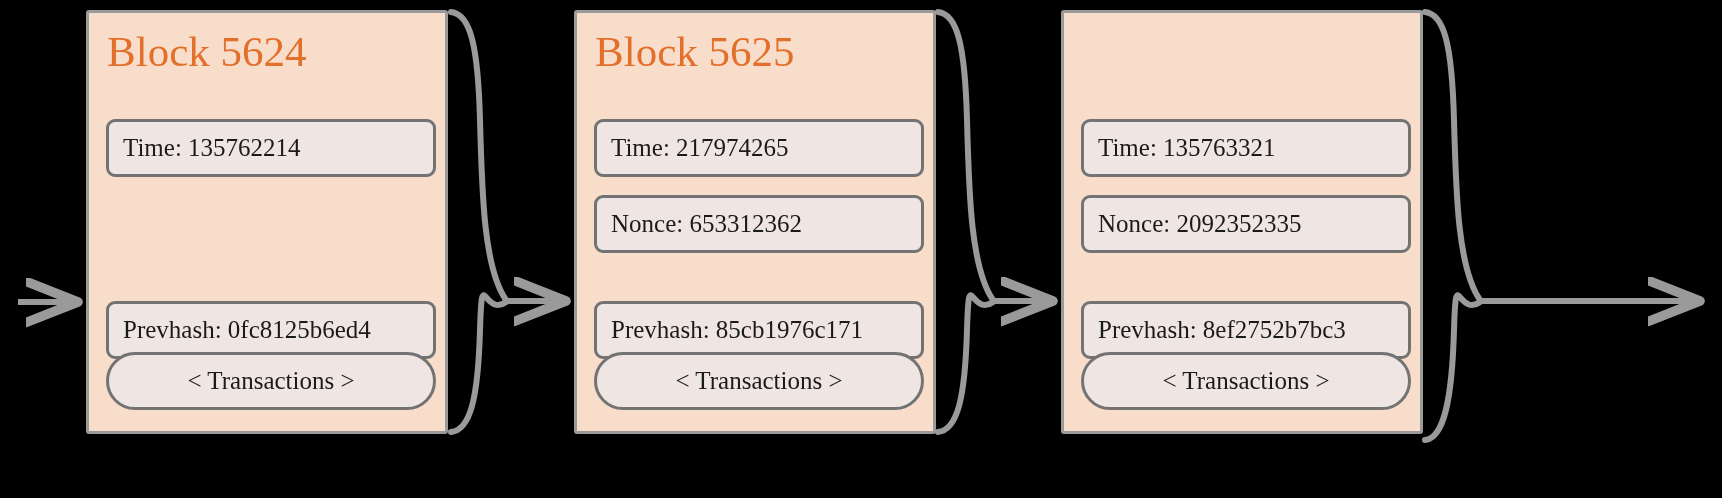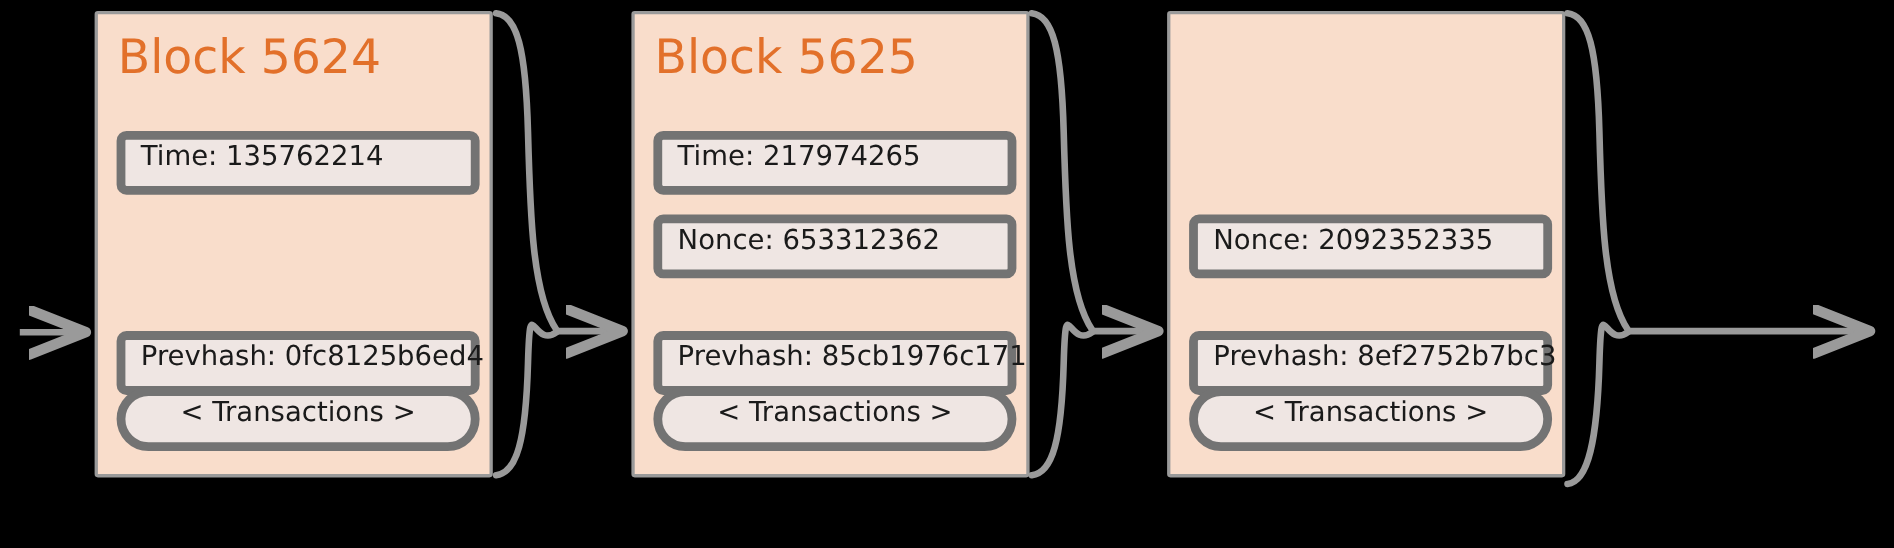--- a/index.html
+++ b/index.html
@@ -31,41 +31,43 @@
   .block {
     position: absolute;
     top: 10px;
     width: 362px;
     height: 424px;
     background: #f9ddcb;
     border: 3px solid #9a9a9a;
     border-radius: 3px;
     box-sizing: border-box;
     z-index: 3;
+    font-family: Liberation Serif, serif;
   }
   .block-title {
     position: absolute;
     left: 18px;
     top: 14px;
     font-size: 43px;
     line-height: 50px;
     color: #e2702a;
     white-space: nowrap;
     letter-spacing: 0px;
   }
   .field {
     position: absolute;
     left: 17px;
     width: 330px;
     height: 58px;
     background: #efe6e3;
-    border: 8px solid #737373;
+    border: 3px solid #737373;
     border-radius: 9px;
     box-sizing: border-box;
     display: flex;
+    align-items: center;
   }
   .field-text {
     font-size: 25px;
     color: #1a1a1a;
     white-space: nowrap;
     padding-left: 14px;
   }
   .field.centered {
     justify-content: center;
     border-radius: 29px;
@@ -140,20 +142,23 @@
     </div>
     <div class="field f2">
       <span class="field-text">Prevhash: 85cb1976c171</span>
     </div>
     <div class="field f3 centered">
       <span class="field-text">&lt; Transactions &gt;</span>
     </div>
   </div>
 
   <div class="block" id="b2">
+    <div class="field f0">
+      <span class="field-text">Time: 135763321</span>
+    </div>
     <div class="field f1">
       <span class="field-text">Nonce: 2092352335</span>
     </div>
     <div class="field f2">
       <span class="field-text">Prevhash: 8ef2752b7bc3</span>
     </div>
     <div class="field f3 centered">
       <span class="field-text">&lt; Transactions &gt;</span>
     </div>
   </div>

